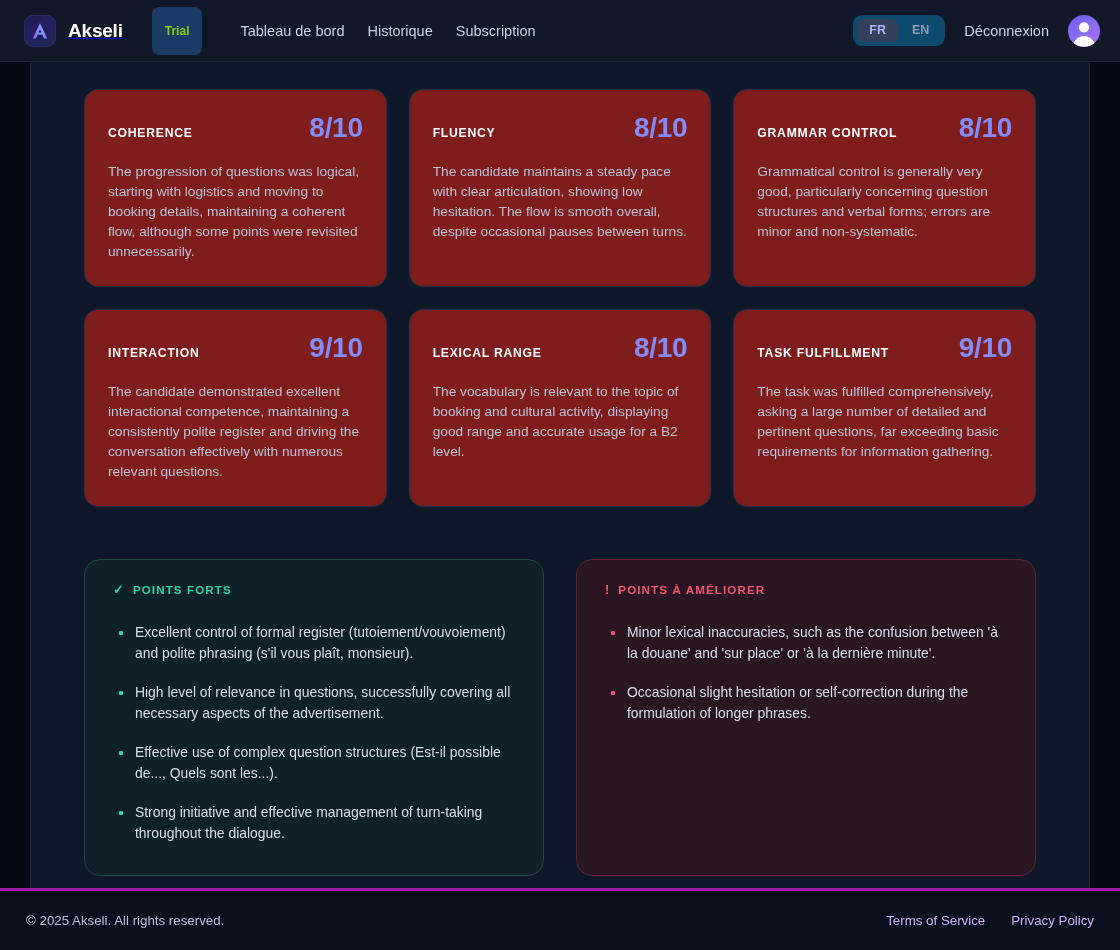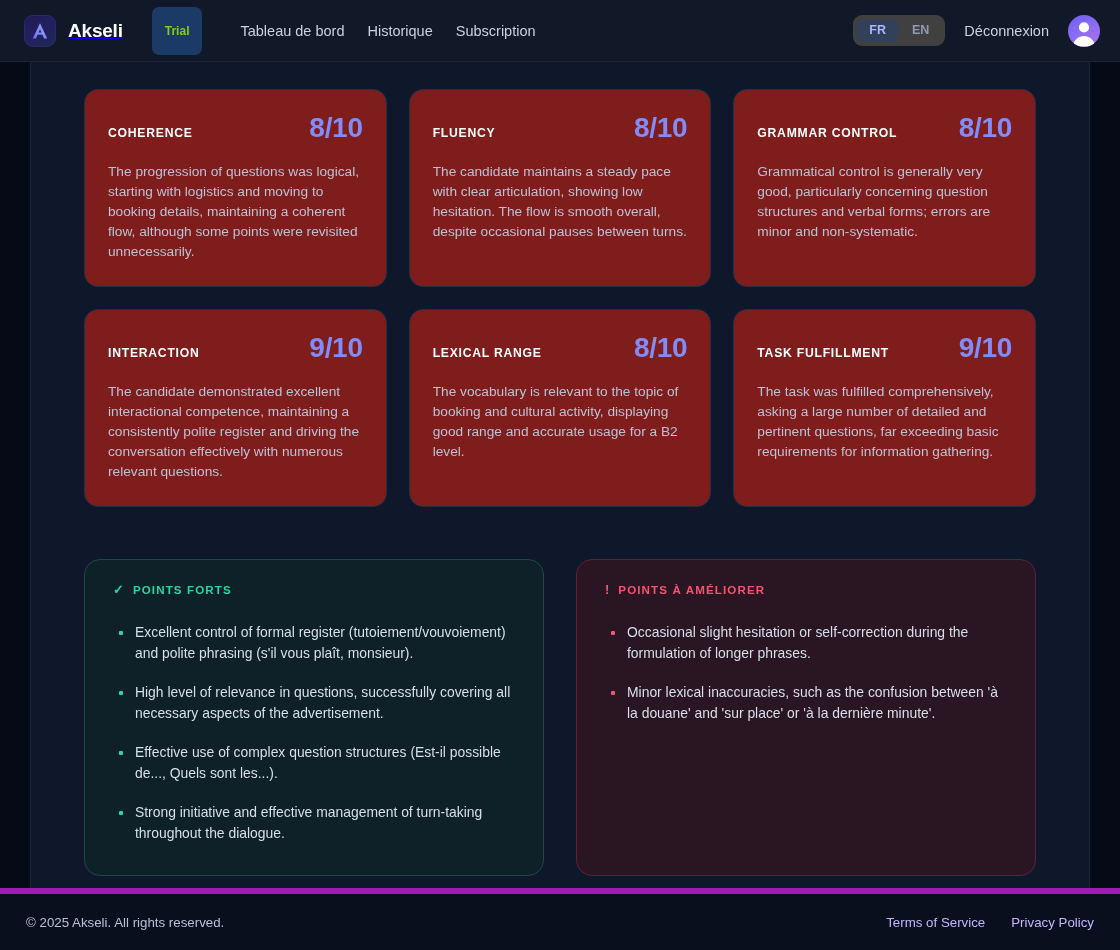--- a/index.html
+++ b/index.html
@@ -91,21 +91,21 @@
 
   .header-right {
     margin-left: auto;
     display: flex;
     align-items: center;
     gap: 19px;
   }
 
   .lang-switch {
     display: flex;
-    background: #404040;
+    background: #0c4a6e;
     border-radius: 9px;
     padding: 4px;
     gap: 2px;
   }
   .lang-opt {
     font-size: 12.5px;
     font-weight: bold;
     padding: 5px 12px;
     border-radius: 6px;
     color: #8e9bb3;
@@ -253,21 +253,21 @@
     border-radius: 1px;
   }
   .strengths .bullet-item::before { background: #2dd4a0; }
   .improve .bullet-item::before { background: #f4556e; }
 
   
   .footer {
     flex: 0 0 62px;
     height: 62px;
     background: #0a0f1d;
-    border-top: 6px solid #a21caf;
+    border-top: 3px solid #a21caf;
     display: flex;
     align-items: center;
     padding: 0 26px;
   }
   .footer-copy {
     font-size: 13.3px;
     color: #b6c1d6;
   }
   .footer-links {
     margin-left: auto;
@@ -395,22 +395,22 @@
             <li class="bullet-item">Strong initiative and effective management of turn-taking throughout the dialogue.</li>
           </ul>
         </div>
 
         <div class="panel improve">
           <div class="panel-head">
             <span class="panel-icon">!</span>
             <span class="panel-title">POINTS À AMÉLIORER</span>
           </div>
           <ul class="bullet-list">
+            <li class="bullet-item">Minor lexical inaccuracies, such as the confusion between 'à la douane' and 'sur place' or 'à la dernière minute'.</li>
             <li class="bullet-item">Occasional slight hesitation or self-correction during the formulation of longer phrases.</li>
-            <li class="bullet-item">Minor lexical inaccuracies, such as the confusion between 'à la douane' and 'sur place' or 'à la dernière minute'.</li>
           </ul>
         </div>
 
       </section>
 
     </main>
   </div>
 
   <footer class="footer">
     <span class="footer-copy">© 2025 Akseli. All rights reserved.</span>

